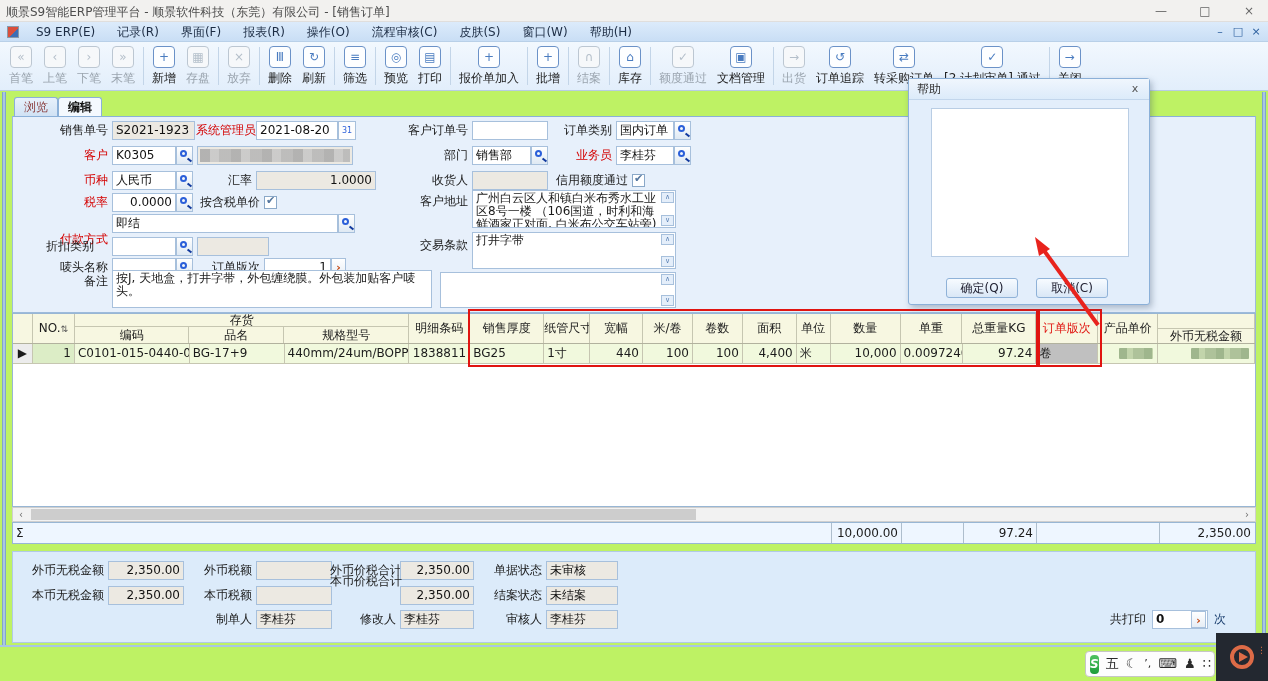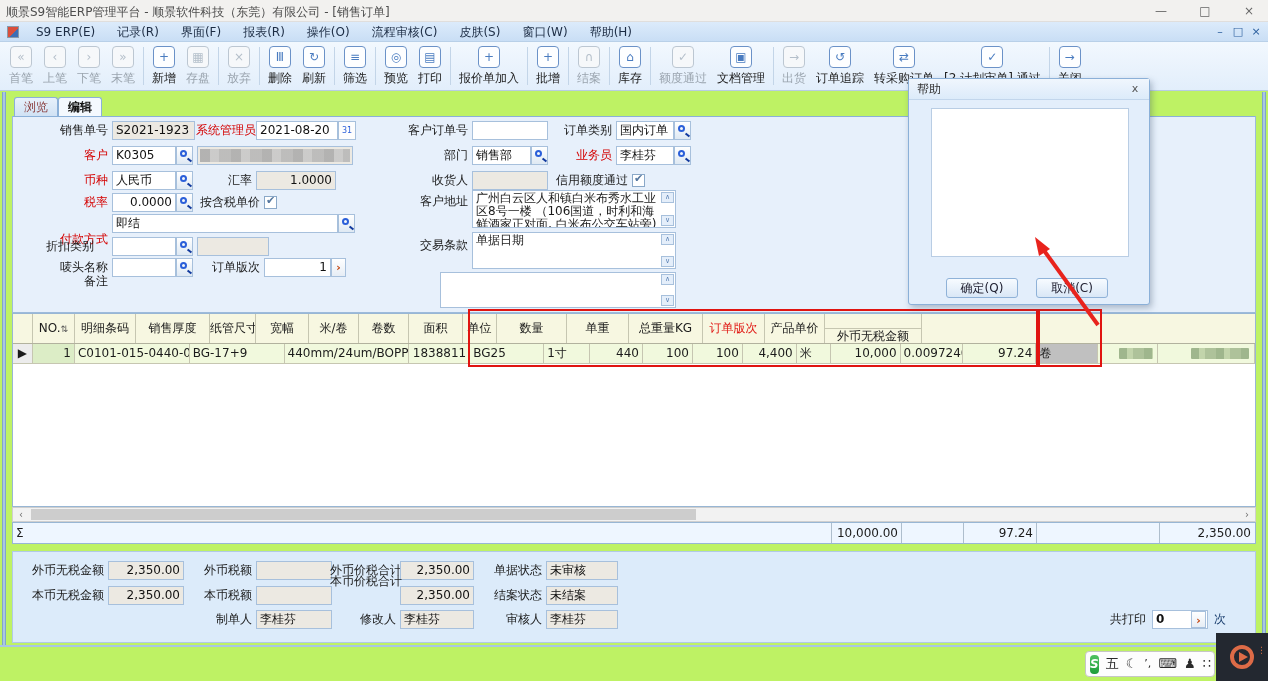--- a/index.html
+++ b/index.html
@@ -282,21 +282,21 @@
       <b></b>
     </span>
 
   <span class="lbl red" style="left:15px;top:171px;width:93px">币种</span>
   <span class="fld" style="left:112px;top:171px;width:64px">人民币</span>
   <span class="lkp" style="left:176px;top:171px">
       <i></i>
       <b></b>
     </span>
   <span class="lbl" style="left:196px;top:171px;width:56px">汇率</span>
-  <span class="fld ro num" style="left:256px;top:171px;width:80px">1.0000</span>
+  <span class="fld ro num" style="left:256px;top:171px;width:120px">1.0000</span>
   <span class="lbl" style="left:400px;top:171px;width:68px">收货人</span>
   <span class="fld ro" style="left:472px;top:171px;width:76px"></span>
   <span class="lbl" style="left:552px;top:171px;width:76px">信用额度通过</span>
   <span class="cb" style="left:632px;top:174px">
       <span>✔</span>
     </span>
 
   <span class="lbl red" style="left:15px;top:193px;width:93px">税率</span>
   <span class="fld num" style="left:112px;top:193px;width:64px">0.0000</span>
   <span class="lkp" style="left:176px;top:193px">
@@ -321,45 +321,54 @@
     </span>
 
   <span class="lbl" style="left:1px;top:237px;width:93px">折扣类别</span>
   <span class="fld" style="left:112px;top:237px;width:64px"></span>
   <span class="lkp" style="left:176px;top:237px">
       <i></i>
       <b></b>
     </span>
   <span class="fld ro" style="left:197px;top:237px;width:72px"></span>
   <span class="lbl" style="left:400px;top:236px;width:68px">交易条款</span>
-  <span class="ta" style="left:472px;top:232px;width:204px;height:37px"><span>单据日期</span>
+  <span class="ta" style="left:472px;top:232px;width:204px;height:37px"><span>打井字带</span>
     <span class="sa" style="top:1px">∧</span>
     <span class="sa" style="bottom:1px">∨</span>
   </span>
 
   <span class="lbl" style="left:15px;top:258px;width:93px">唛头名称</span>
   <span class="fld" style="left:112px;top:258px;width:64px"></span>
   <span class="lkp" style="left:176px;top:258px">
       <i></i>
       <b></b>
     </span>
   <span class="lbl" style="left:196px;top:258px;width:64px">订单版次</span>
   <span class="fld num" style="left:264px;top:258px;width:67px">1</span>
   <span class="spin" style="left:331px;top:258px">›</span>
 
   <span class="lbl" style="left:15px;top:272px;width:93px">备注</span>
+  <span class="ta" style="left:112px;top:270px;width:320px;height:38px;padding-right:3px">按J, 天地盒，打井字带，外包缠绕膜。外包装加贴客户唛头。</span>
   <span class="ta" style="left:440px;top:272px;width:236px;height:36px">
     <span class="sa" style="top:1px">∧</span>
     <span class="sa" style="bottom:1px">∨</span>
   </span>
 
   <div class="gridwrap">
     <div class="ghrow">
       <div class="gh w-ind"></div>
       <div class="gh w-no"><span>NO.</span><span style="font-size:9px;color:#555">⇅</span></div>
+      <div class="gh" style="width:335px;line-height:normal">
+        <div style="height:13px;line-height:13px;border-bottom:1px solid #c6c6b1">存货</div>
+        <div style="display:flex;height:16px;line-height:16px">
+          <div class="w-code" style="border-right:1px solid #c6c6b1">编码</div>
+          <div class="w-name" style="border-right:1px solid #c6c6b1">品名</div>
+          <div class="w-spec">规格型号</div>
+        </div>
+      </div>
       <div class="gh w-bar">明细条码</div>
       <div class="gh w-thick">销售厚度</div>
       <div class="gh w-tube">纸管尺寸</div>
       <div class="gh w-wid">宽幅</div>
       <div class="gh w-mpr">米/卷</div>
       <div class="gh w-roll">卷数</div>
       <div class="gh w-area">面积</div>
       <div class="gh w-unit">单位</div>
       <div class="gh w-qty">数量</div>
       <div class="gh w-uw">单重</div>

